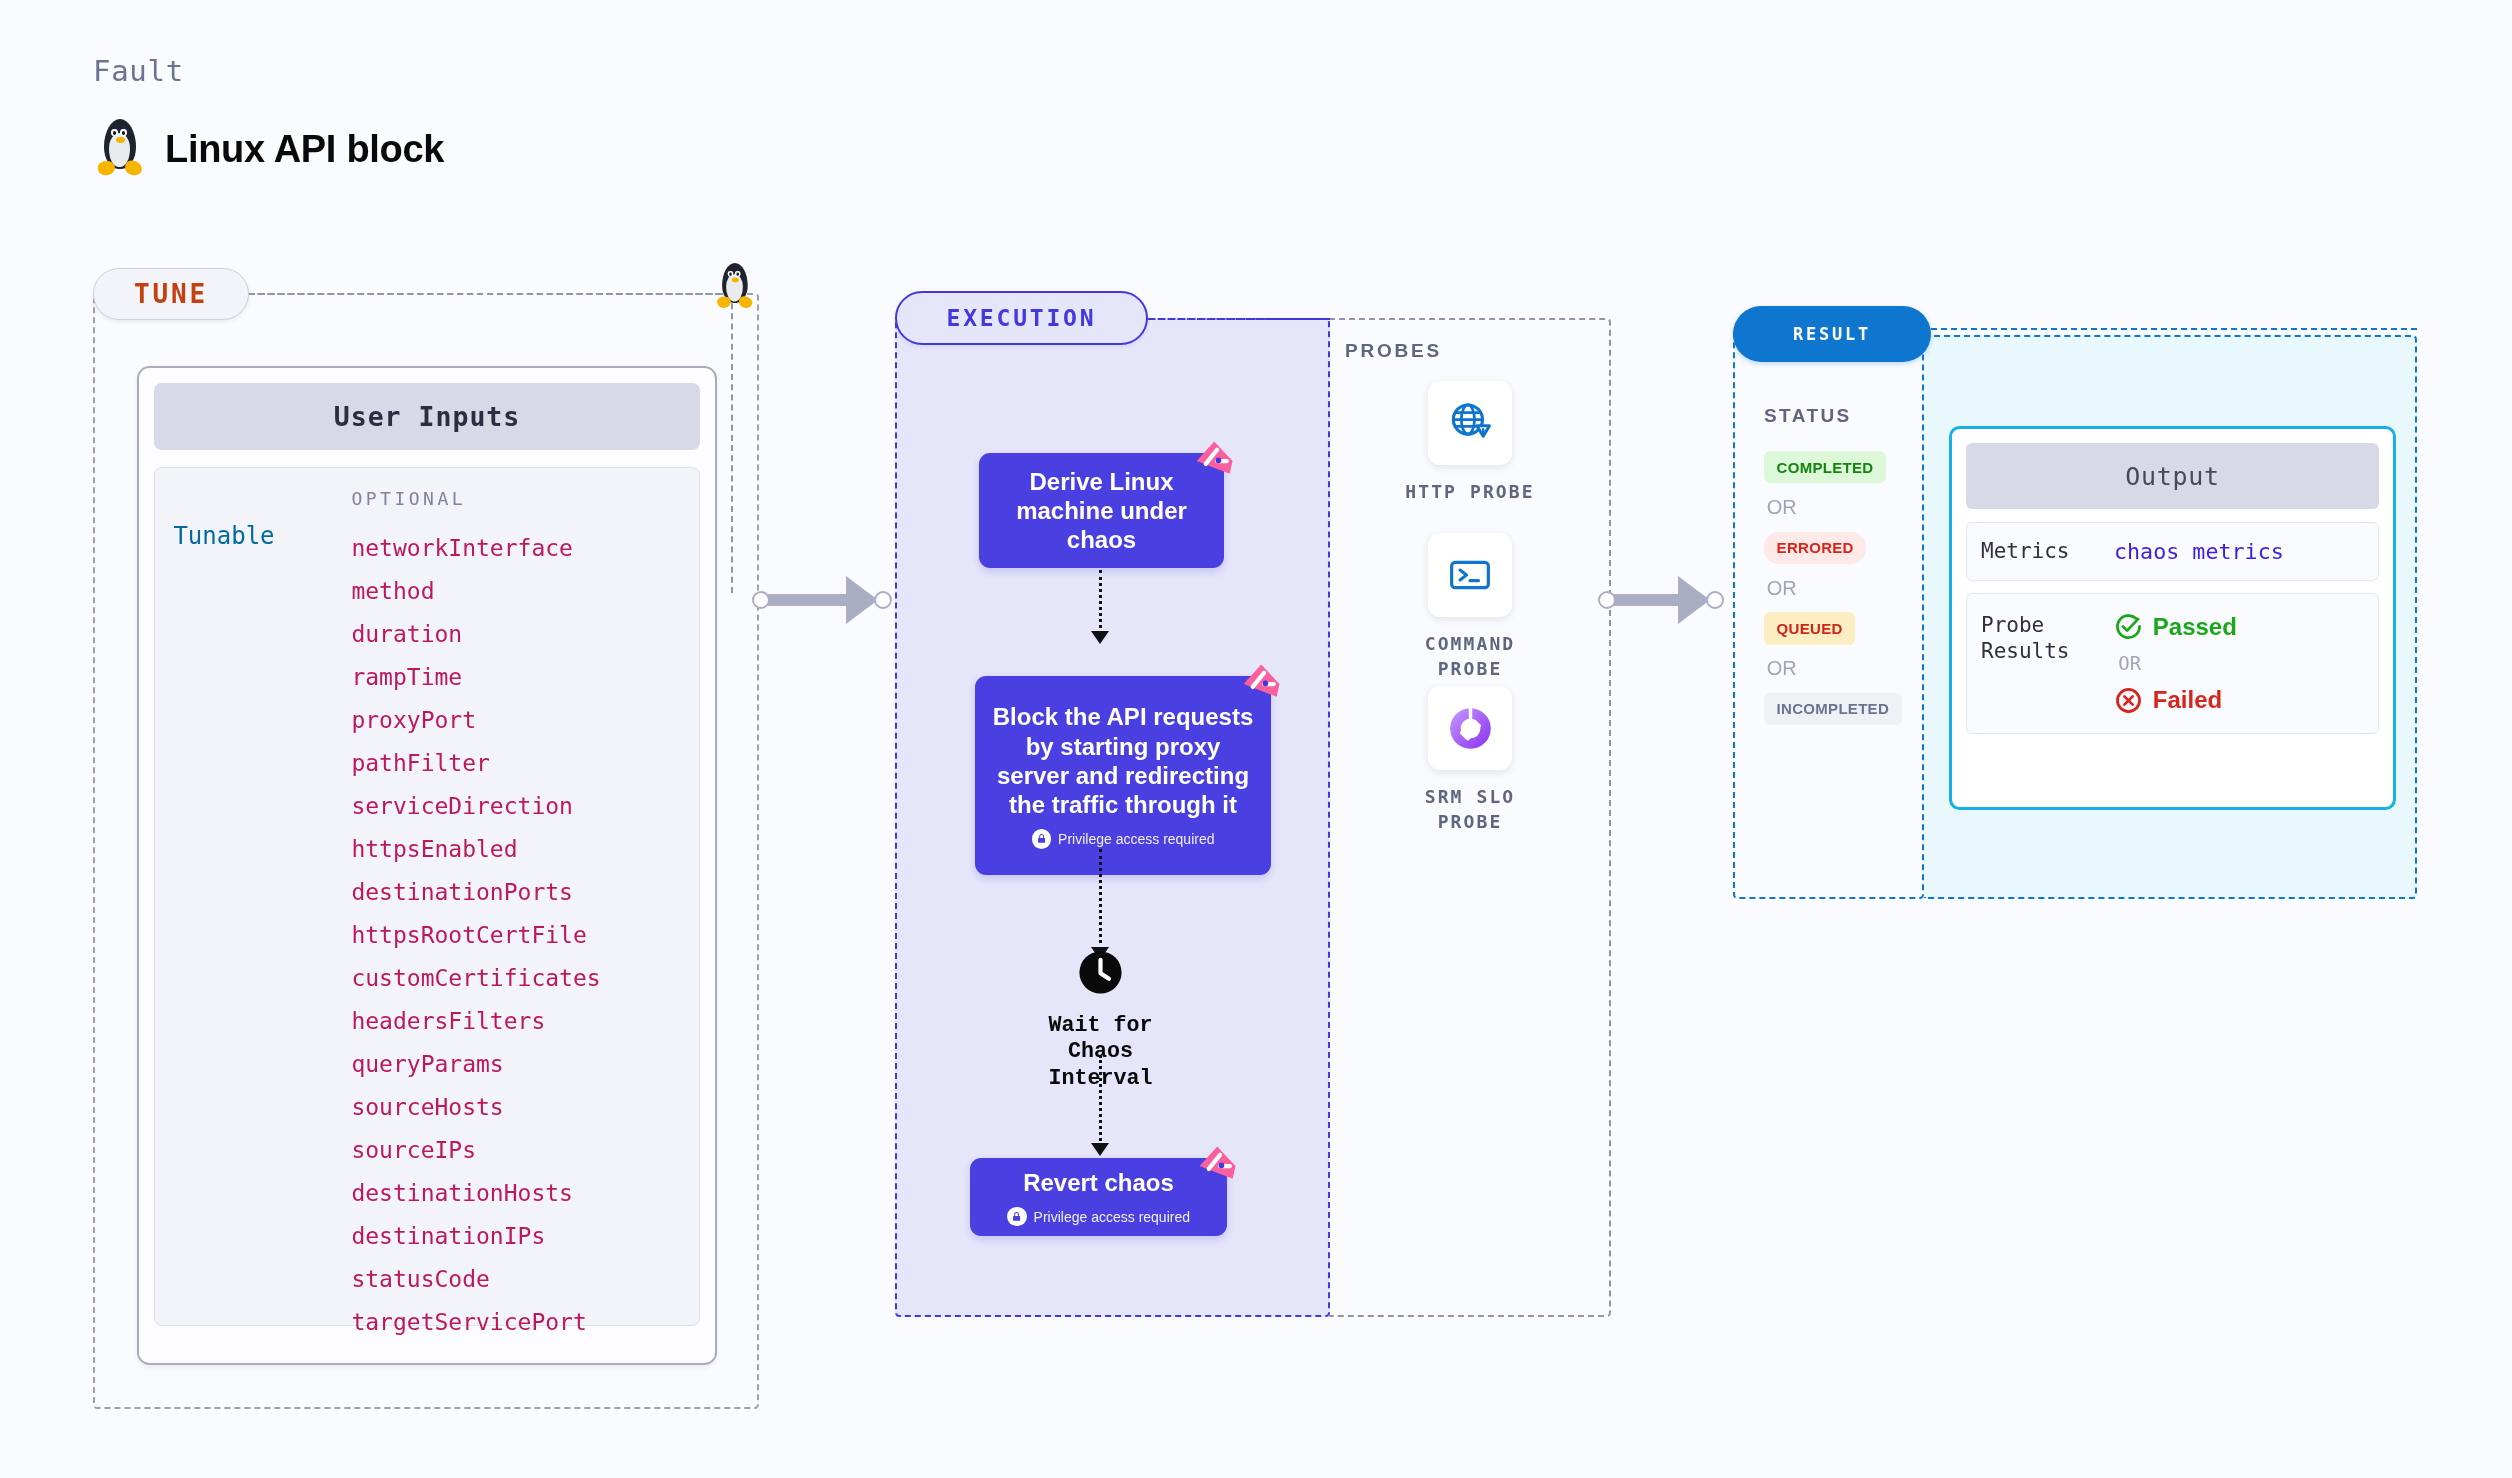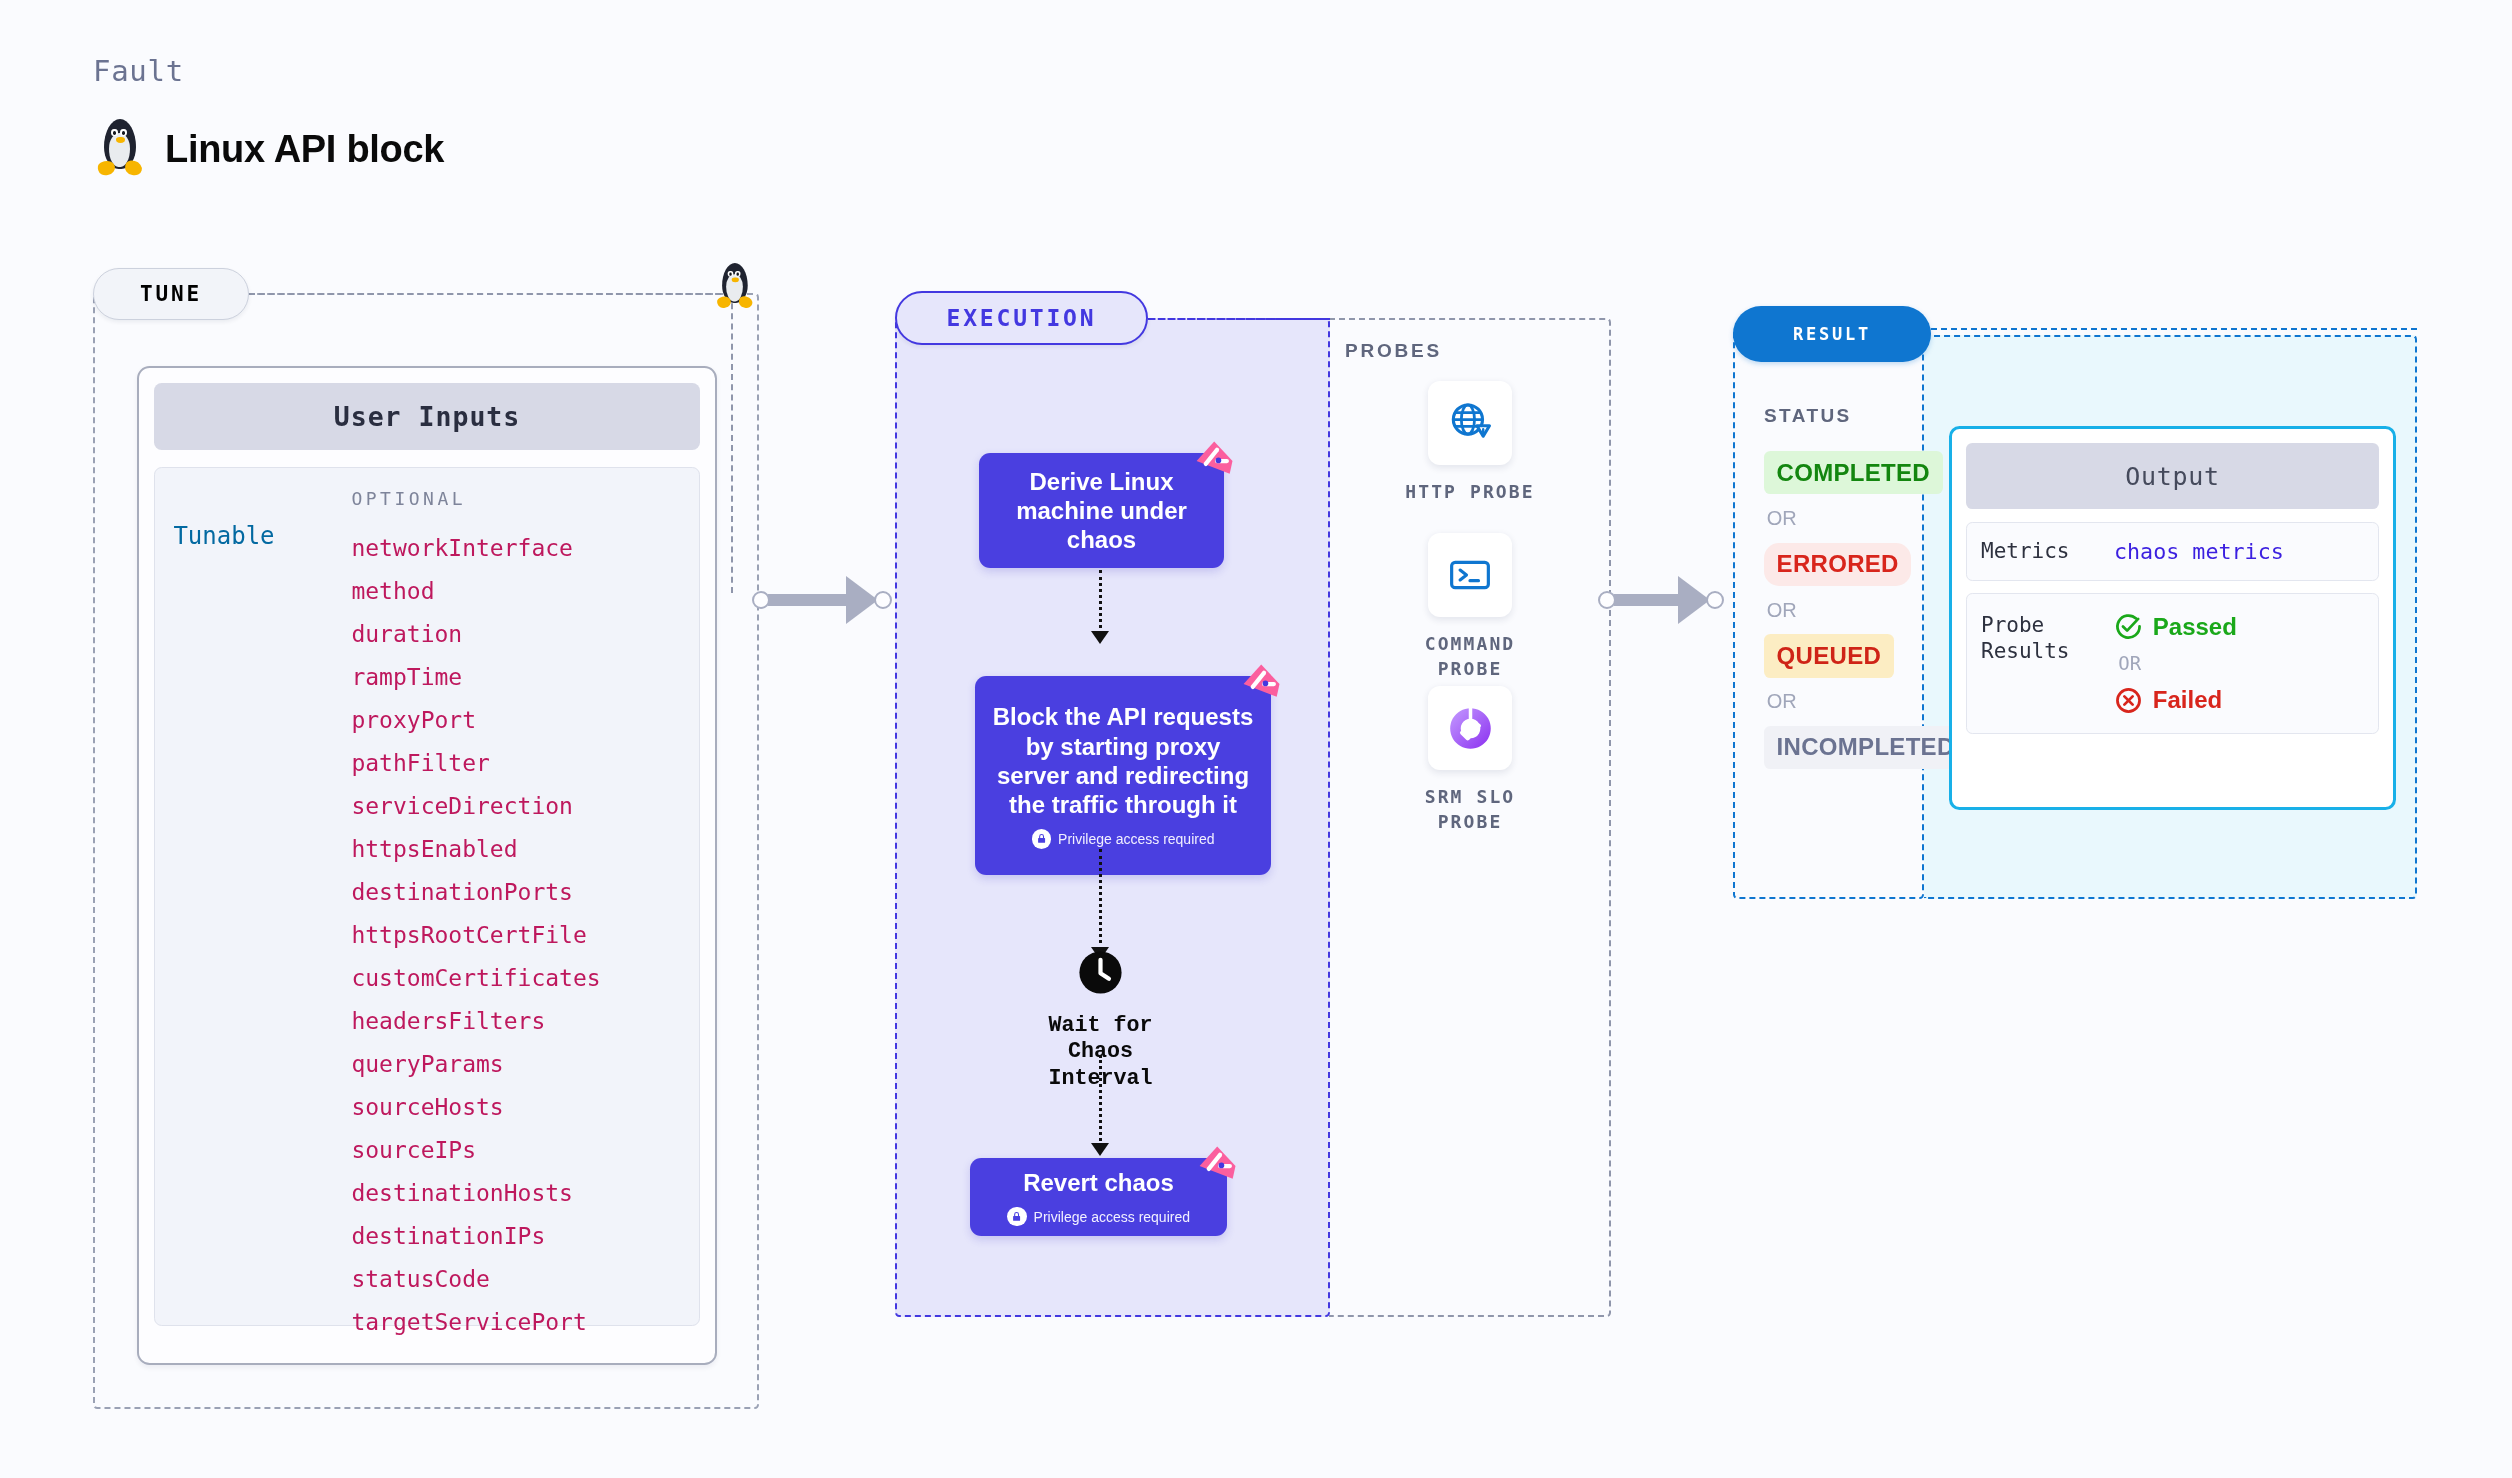--- a/index.html
+++ b/index.html
@@ -60,22 +60,22 @@
 
   
   .pill {
     position: absolute; z-index: 6;
     display: flex; align-items: center; justify-content: center;
     border-radius: 698px; font-family: "DejaVu Sans Mono", monospace;
     font-weight: bold; letter-spacing: 2.8px;
   }
   .pill-tune {
     left: 93px; top: 268px; width: 156px; height: 52px;
-    background: #f2f4f9; border: 1.4px solid #ccd1dd; color: #000000;
-    font-size: 21px; box-shadow: 0 2.1px 4.2px rgba(20,25,60,.07);
+    background: #f2f4f9; border: 1.4px solid #ccd1dd; color: #c2410c;
+    font-size: 26px; box-shadow: 0 2.1px 4.2px rgba(20,25,60,.07);
   }
   .pill-exec {
     left: 895px; top: 291px; width: 253px; height: 54px;
     background: #e6e6fb; border: 2.1px solid #4338e0; color: #4338e0;
     font-size: 23px; box-shadow: 0 2.1px 4.2px rgba(20,25,60,.07);
   }
   .pill-result {
     left: 1733px; top: 306px; width: 198px; height: 56px;
     background: #0f76d0; border: none; color: #ffffff;
     font-size: 17px; box-shadow: 0 2.1px 4.9px rgba(15,118,208,.25);
@@ -263,21 +263,21 @@
   .probe-srm  { left: 1400px; top: 686px; }
 
   
   .status-title {
     position: absolute; left: 1764px; top: 405px;
     font-size: 19px; font-weight: bold; color: #5f667d; letter-spacing: 2.4px;
   }
   .status-stack { position: absolute; left: 1764px; top: 451px; width: 154px; }
   .badge {
     display: inline-flex; align-items: center; justify-content: center;
-    border-radius: 6.3px; font-size: 24px; font-weight: bold;
+    border-radius: 6.3px; font-size: 15px; font-weight: bold;
     letter-spacing: 0.3px; padding: 7.7px 12.6px;
   }
   .b-completed { background: #ddf7d9; color: #13860f; }
   .b-errored   { background: #fce9e8; color: #d8251c; border-radius: 15px; }
   .b-queued    { background: #fcedc3; color: #cf2417; }
   .b-incomplete{ background: #f0f1f6; color: #6b7391; }
   .or-txt {
     font-size: 20px; color: #a0a6ba; margin: 12.6px 0 12.6px 2.8px;
     font-family: "Liberation Sans", sans-serif;
   }

